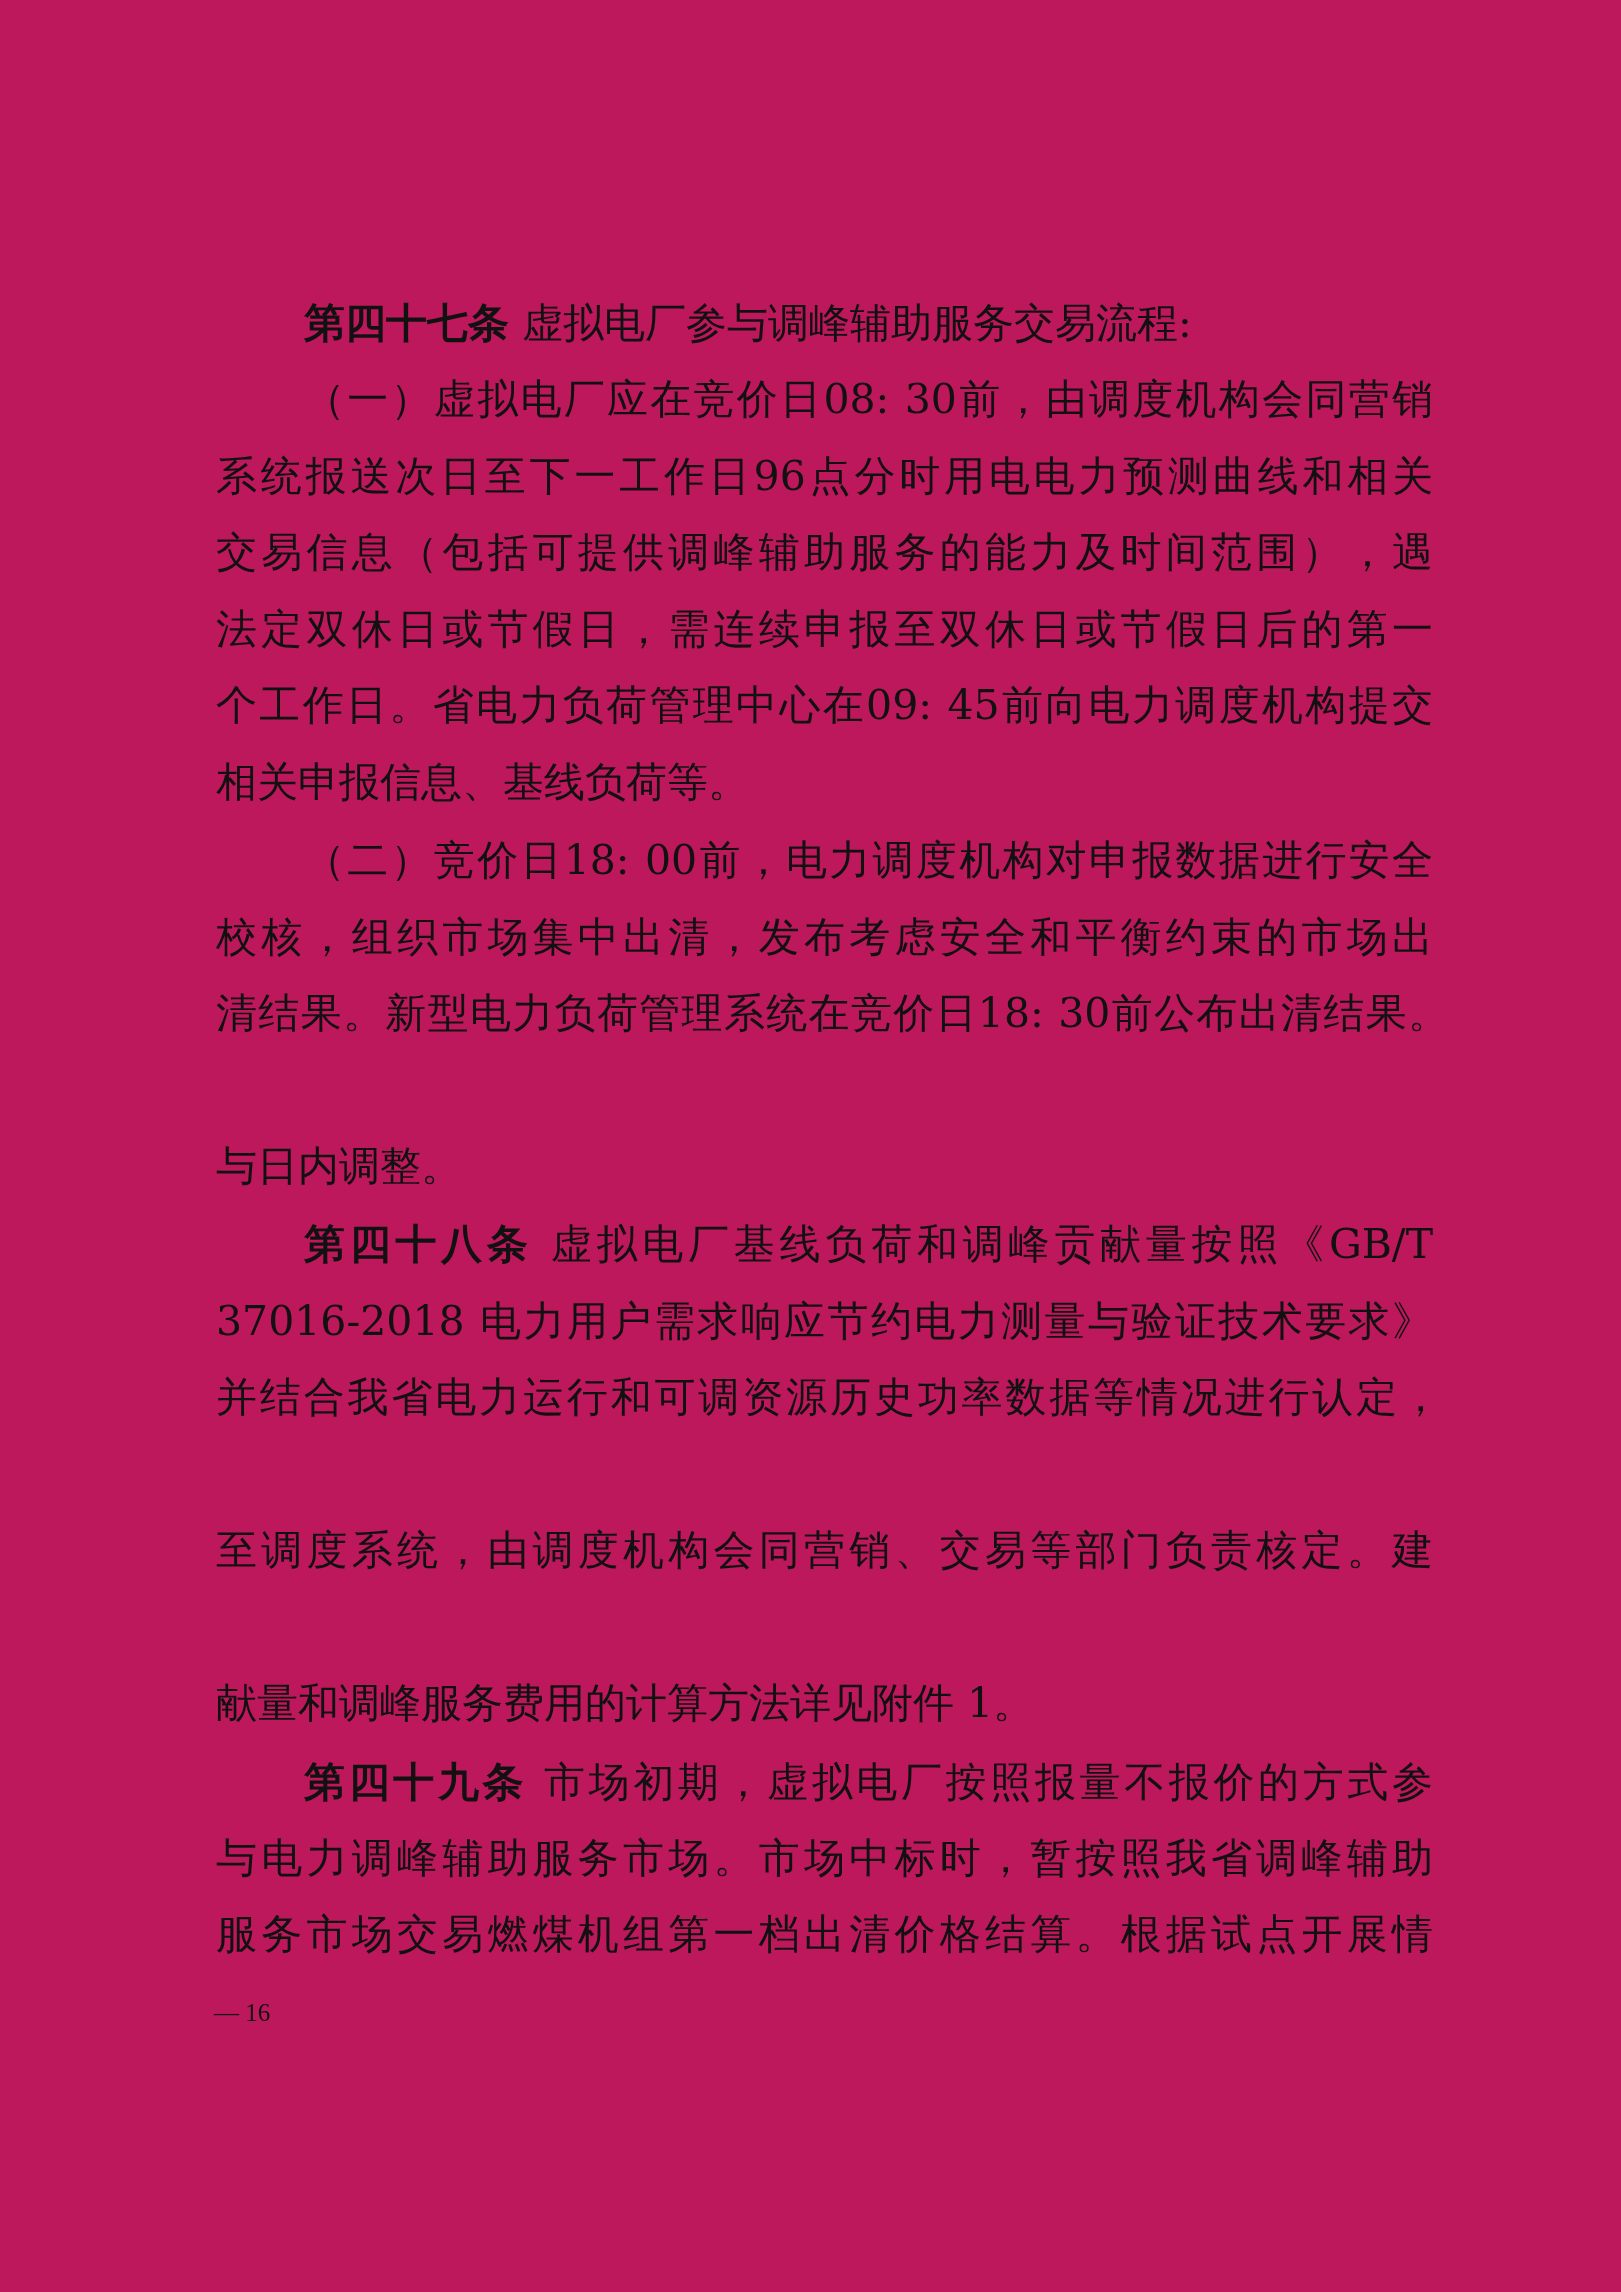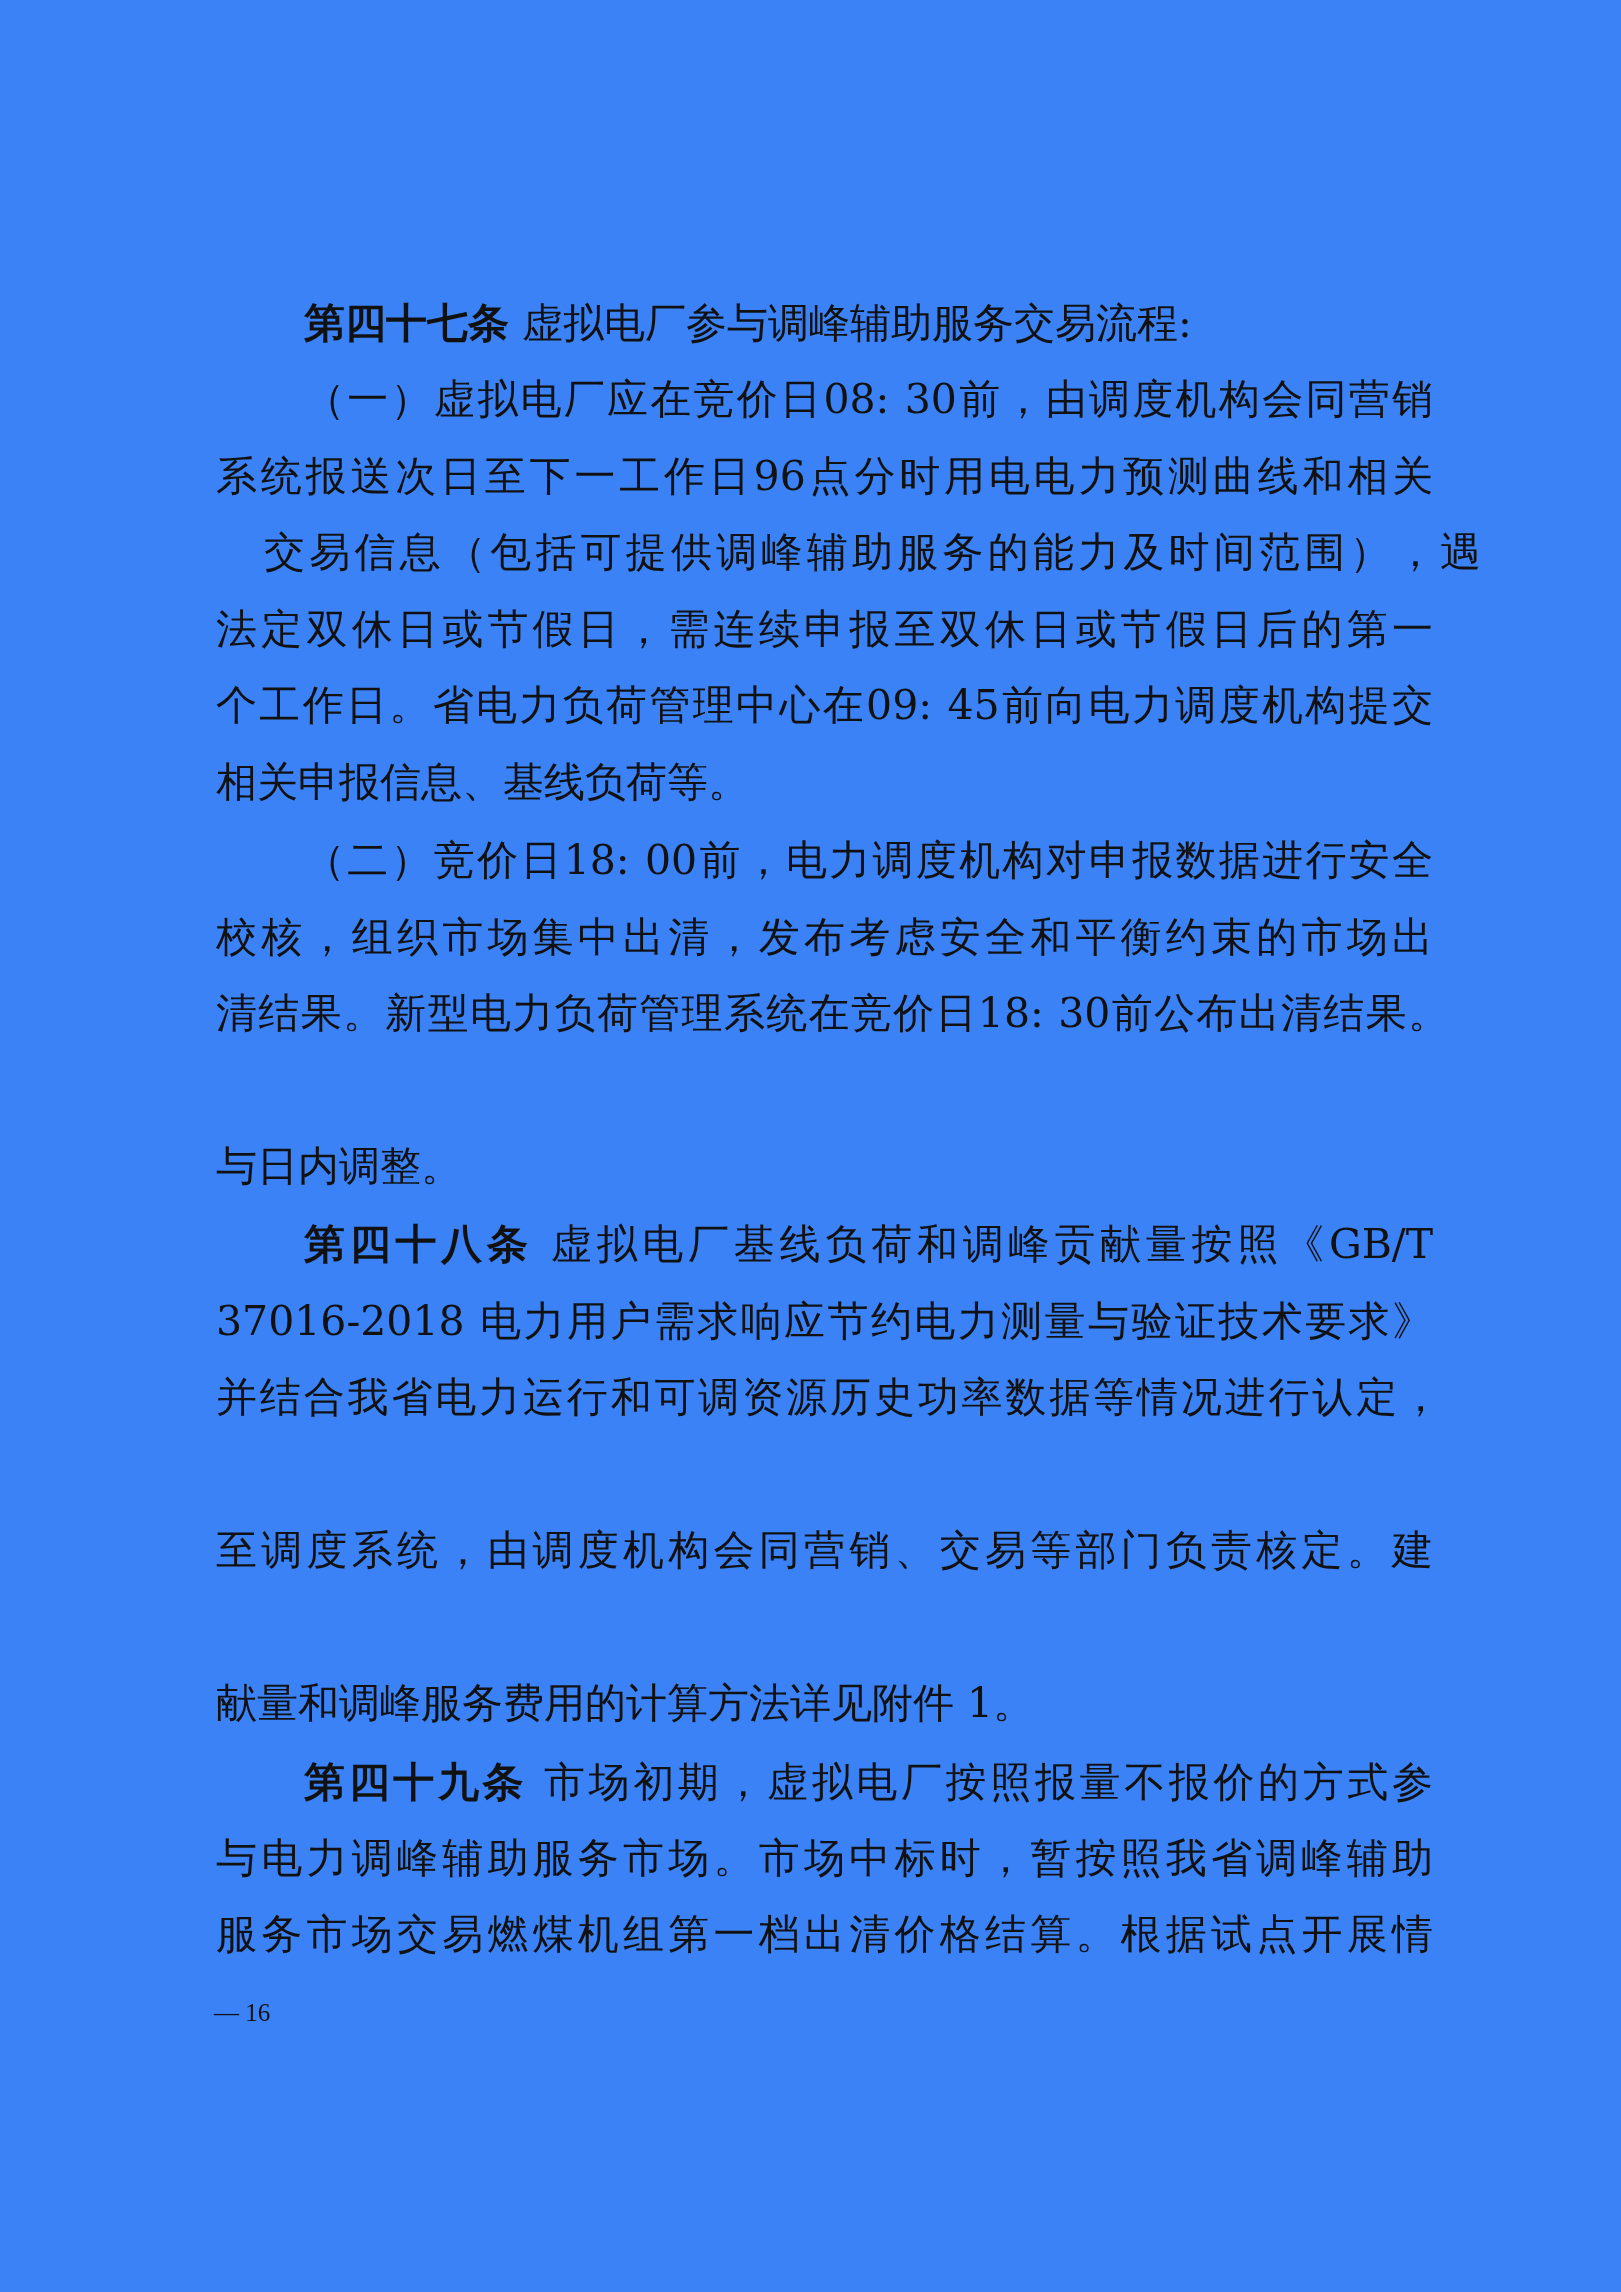--- a/index.html
+++ b/index.html
@@ -13,21 +13,21 @@
       position: relative;
       overflow: hidden;
       font-family: "DejaVu Serif", "Liberation Serif", serif;
       color: #111111;
     }
     .page {
       position: absolute;
       left: 0; top: 0;
       width: 1621px;
       height: 2293px;
-      background: #3b82f6;
+      background: #be185d;
     }
     .line {
       position: absolute;
       left: 216px;
       width: 1217px;
       height: 59px;
       font-size: 41px;
       line-height: 59px;
       white-space: nowrap;
       text-align: justify;
@@ -60,21 +60,21 @@
 
 <div class="page">
 
   <div class="line indent last" style="top:294px;">
     <span class="bold">第四十七条</span>
     <span>虚拟电厂参与调峰辅助服务交易流程:</span>
   </div>
 
   <div class="line indent" style="top:370px;">（一）虚拟电厂应在竞价日08: 30前，由调度机构会同营销</div>
   <div class="line" style="top:447px;">系统报送次日至下一工作日96点分时用电电力预测曲线和相关</div>
-  <div class="line" style="top:523px;margin-left:48px;">交易信息（包括可提供调峰辅助服务的能力及时间范围），遇</div>
+  <div class="line" style="top:523px;">交易信息（包括可提供调峰辅助服务的能力及时间范围），遇</div>
   <div class="line" style="top:600px;">法定双休日或节假日，需连续申报至双休日或节假日后的第一</div>
   <div class="line" style="top:676px;">个工作日。省电力负荷管理中心在09: 45前向电力调度机构提交</div>
   <div class="line last" style="top:753px;">相关申报信息、基线负荷等。</div>
 
   <div class="line indent" style="top:831px;">（二）竞价日18: 00前，电力调度机构对申报数据进行安全</div>
   <div class="line" style="top:908px;">校核，组织市场集中出清，发布考虑安全和平衡约束的市场出</div>
   <div class="line" style="top:984px; width:1233px;">清结果。新型电力负荷管理系统在竞价日18: 30前公布出清结果。</div>
 
   <div class="line last" style="top:1137px;">与日内调整。</div>
 

